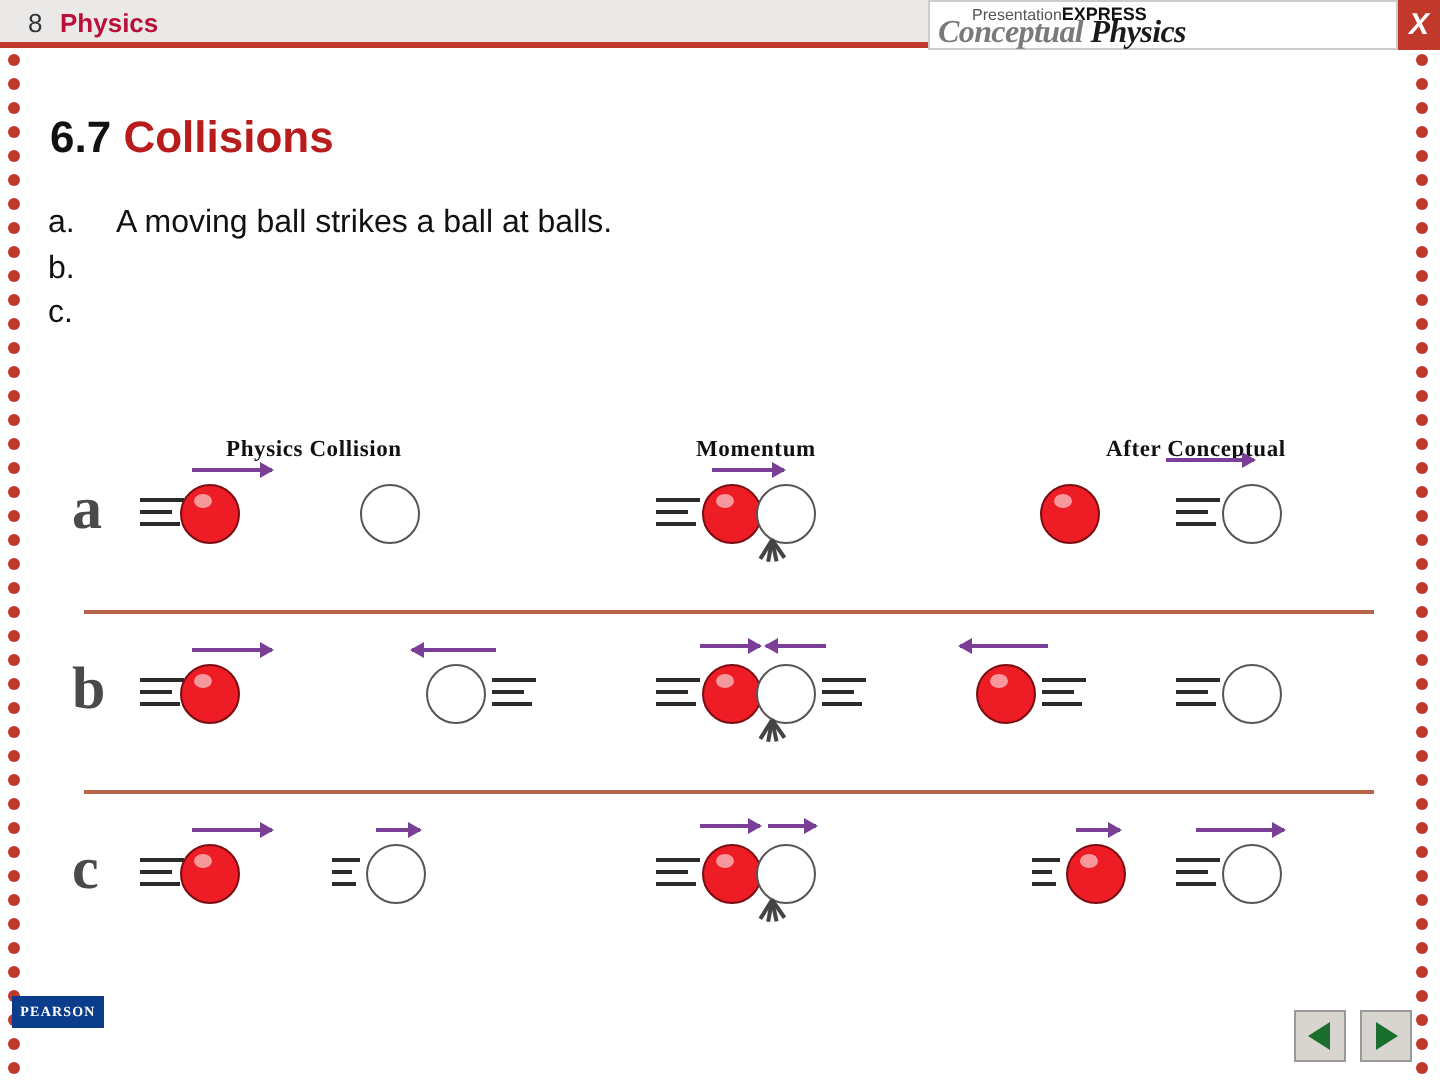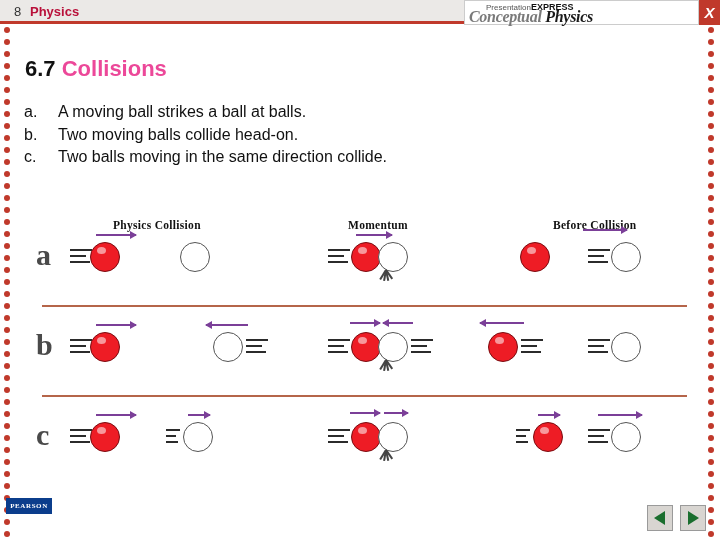--- a/index.html
+++ b/index.html
@@ -97,21 +97,21 @@
   #rail-right { right: 4px; }
 
   
   #slide-title {
     position: absolute;
     left: 25px; top: 56px;
     font-size: 22px;
     font-weight: bold;
   }
   #slide-title .num { color: #111111; }
-  #slide-title .txt { color: #ec4899; }
+  #slide-title .txt { color: #b91c1c; }
 
   #bullets {
     position: absolute;
     left: 24px; top: 101px;
     width: 600px;
     font-size: 16px;
     color: #111111;
     line-height: 22.5px;
   }
   .bullet-row { display: flex; }
@@ -373,33 +373,31 @@
   <span class="txt">Collisions</span>
 </div>
 
 <div id="bullets">
   <div class="bullet-row">
     <span class="bullet-label">a.</span>
     <span>A moving ball strikes a ball at balls.</span>
   </div>
   <div class="bullet-row">
     <span class="bullet-label">b.</span>
-    <span>Two moving balls collide head-on.</span>
   </div>
   <div class="bullet-row">
     <span class="bullet-label">c.</span>
-    <span>Two balls moving in the same direction collide.</span>
   </div>
 </div>
 
 <div id="figure">
 
   <div class="col-head" id="head-before">Physics Collision</div>
   <div class="col-head" id="head-collision">Momentum</div>
-  <div class="col-head" id="head-after">Before Collision</div>
+  <div class="col-head" id="head-after">After Conceptual</div>
 
   <div class="row-letter" id="letter-a">a</div>
   <div class="row-letter" id="letter-b">b</div>
   <div class="row-letter" id="letter-c">c</div>
 
   <div class="divider" id="div-1"></div>
   <div class="divider" id="div-2"></div>
 
   <div class="streaks" style="left:42px; top:39px; width:22px;">
       <i style="width:22px"></i>

